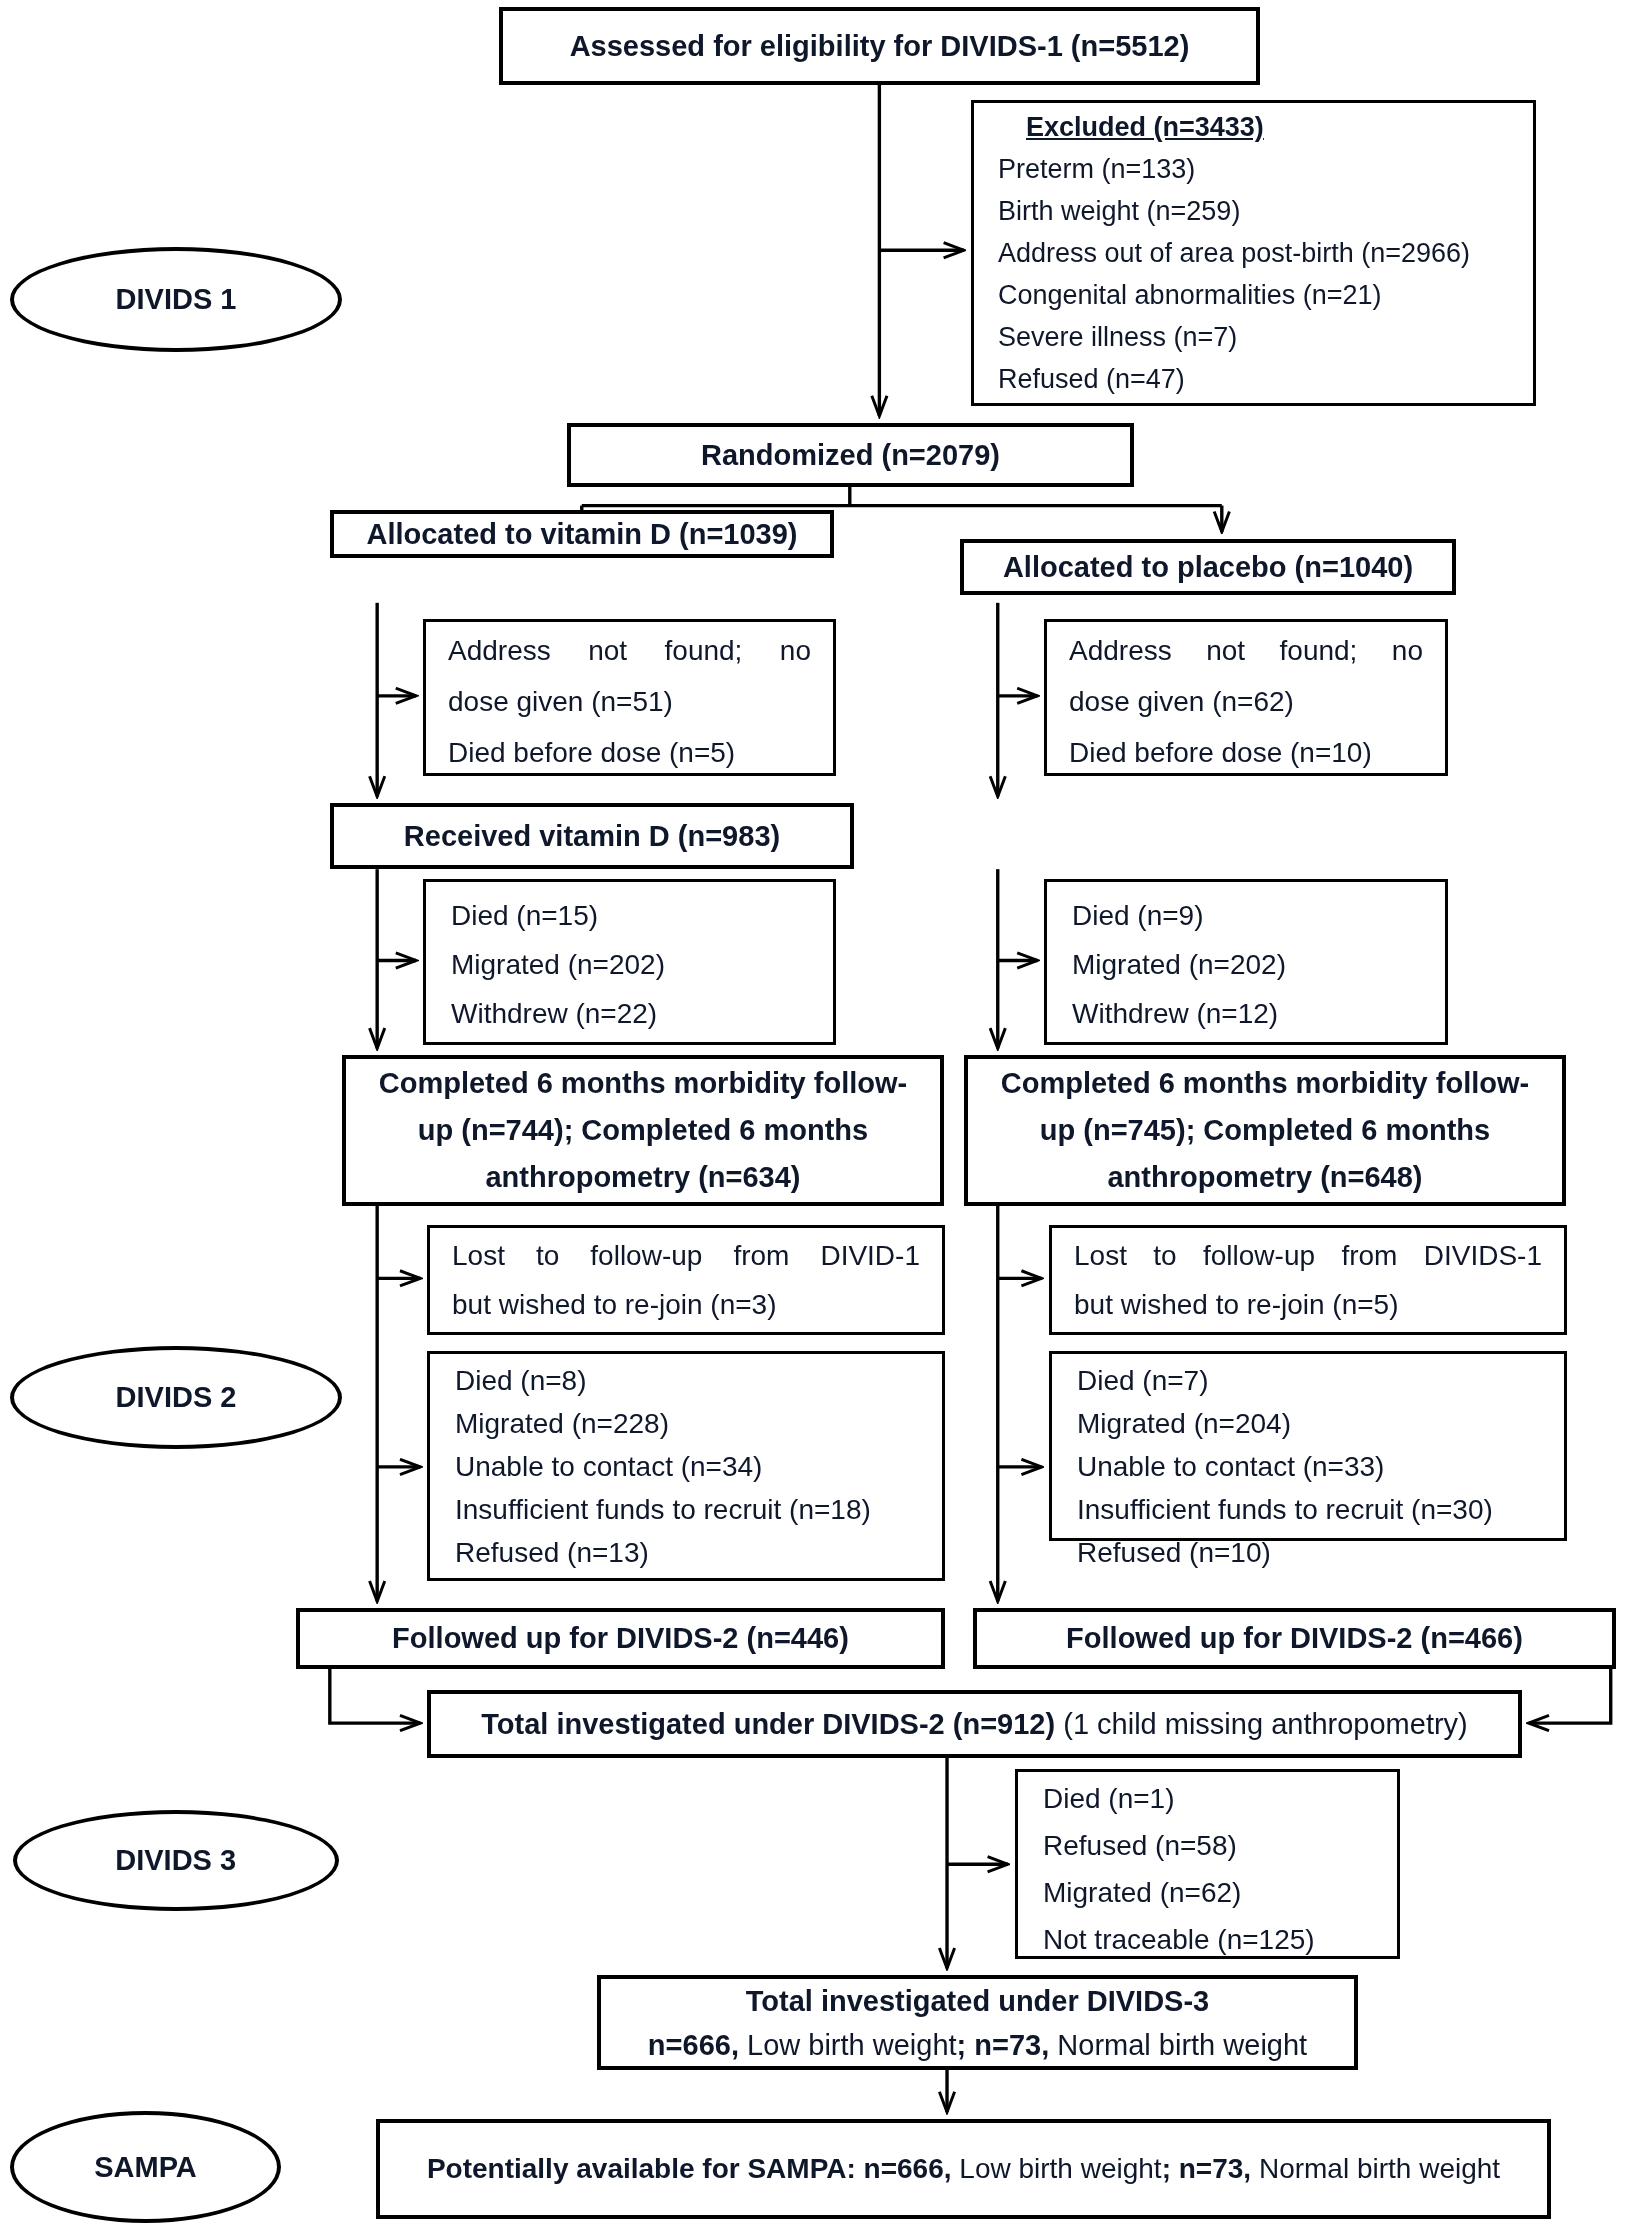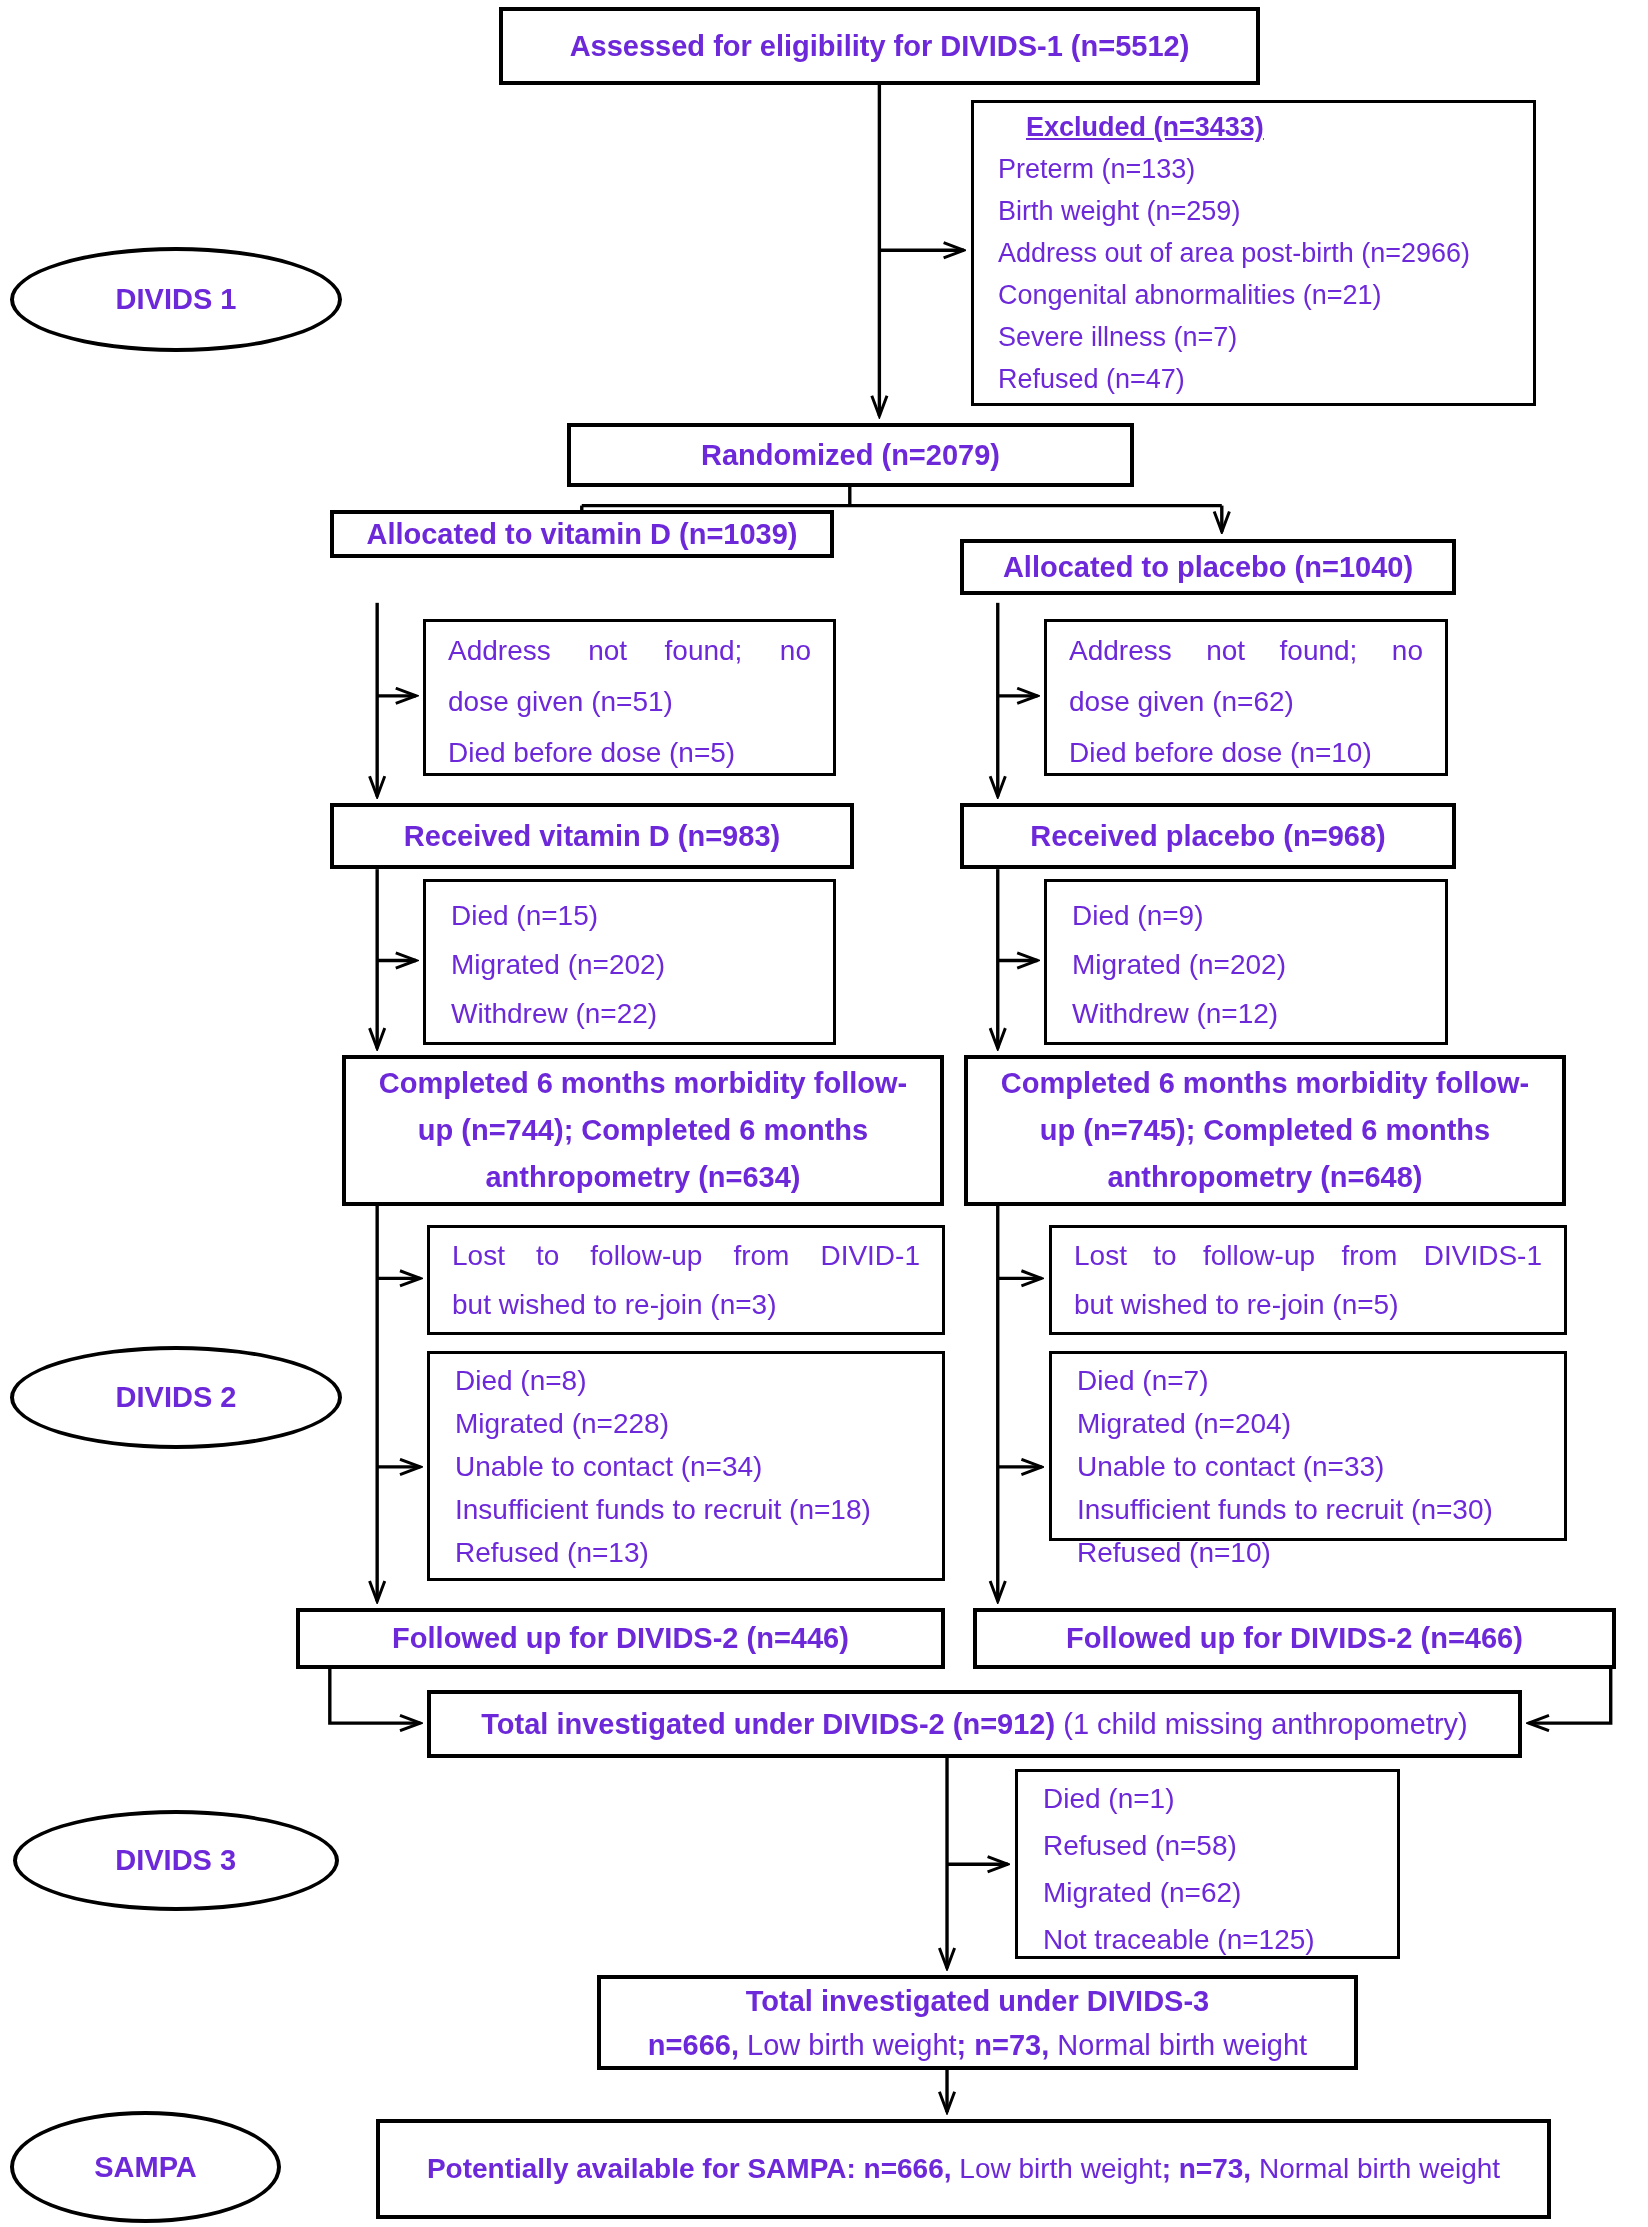--- a/index.html
+++ b/index.html
@@ -1,18 +1,18 @@
 <!DOCTYPE html>
 <html style="font-size:13.5px"><head>
 <meta charset="utf-8">
 <style>
   html,body{margin:0;padding:0;background:#ffffff;}
   #canvas{
     position:relative;width:1648px;height:2227px;background:#fff;
-    font-family:"Liberation Sans",sans-serif;color:#6d28d9;
+    font-family:"Liberation Sans",sans-serif;color:#0f172a;
   }
   #connectors{position:absolute;left:0;top:0;z-index:0;}
   .node{
     position:absolute;box-sizing:border-box;background:#fff;
     border:3.4px solid #000;z-index:1;font-size:28px;line-height:1.45;
   }
   .thick{border-width:4.2px;}
   .bigcenter{
     display:flex;align-items:center;justify-content:center;text-align:center;
     font-weight:bold;font-size:29px;
@@ -119,23 +119,20 @@
   </div>
   <div class="node addr" style="left:1044px;top:619px;width:404px;height:157px;">
     <div class="jline">Address not found; no</div>
     <div class="line">dose given (n=62)</div>
     <div class="line">Died before dose (n=10)</div>
   </div>
 
   <div class="node thick bigcenter" style="left:330px;top:803px;width:524px;height:66px;">
       <span>Received vitamin D (n=983)</span>
     </div>
-  <div class="node thick bigcenter" style="left:960px;top:803px;width:496px;height:66px;">
-      <span>Received placebo (n=968)</span>
-    </div>
 
   <div class="node att6" style="left:423px;top:879px;width:413px;height:166px;">
     <div class="line">Died (n=15)</div>
     <div class="line">Migrated (n=202)</div>
     <div class="line">Withdrew (n=22)</div>
   </div>
   <div class="node att6" style="left:1044px;top:879px;width:404px;height:166px;">
     <div class="line">Died (n=9)</div>
     <div class="line">Migrated (n=202)</div>
     <div class="line">Withdrew (n=12)</div>

